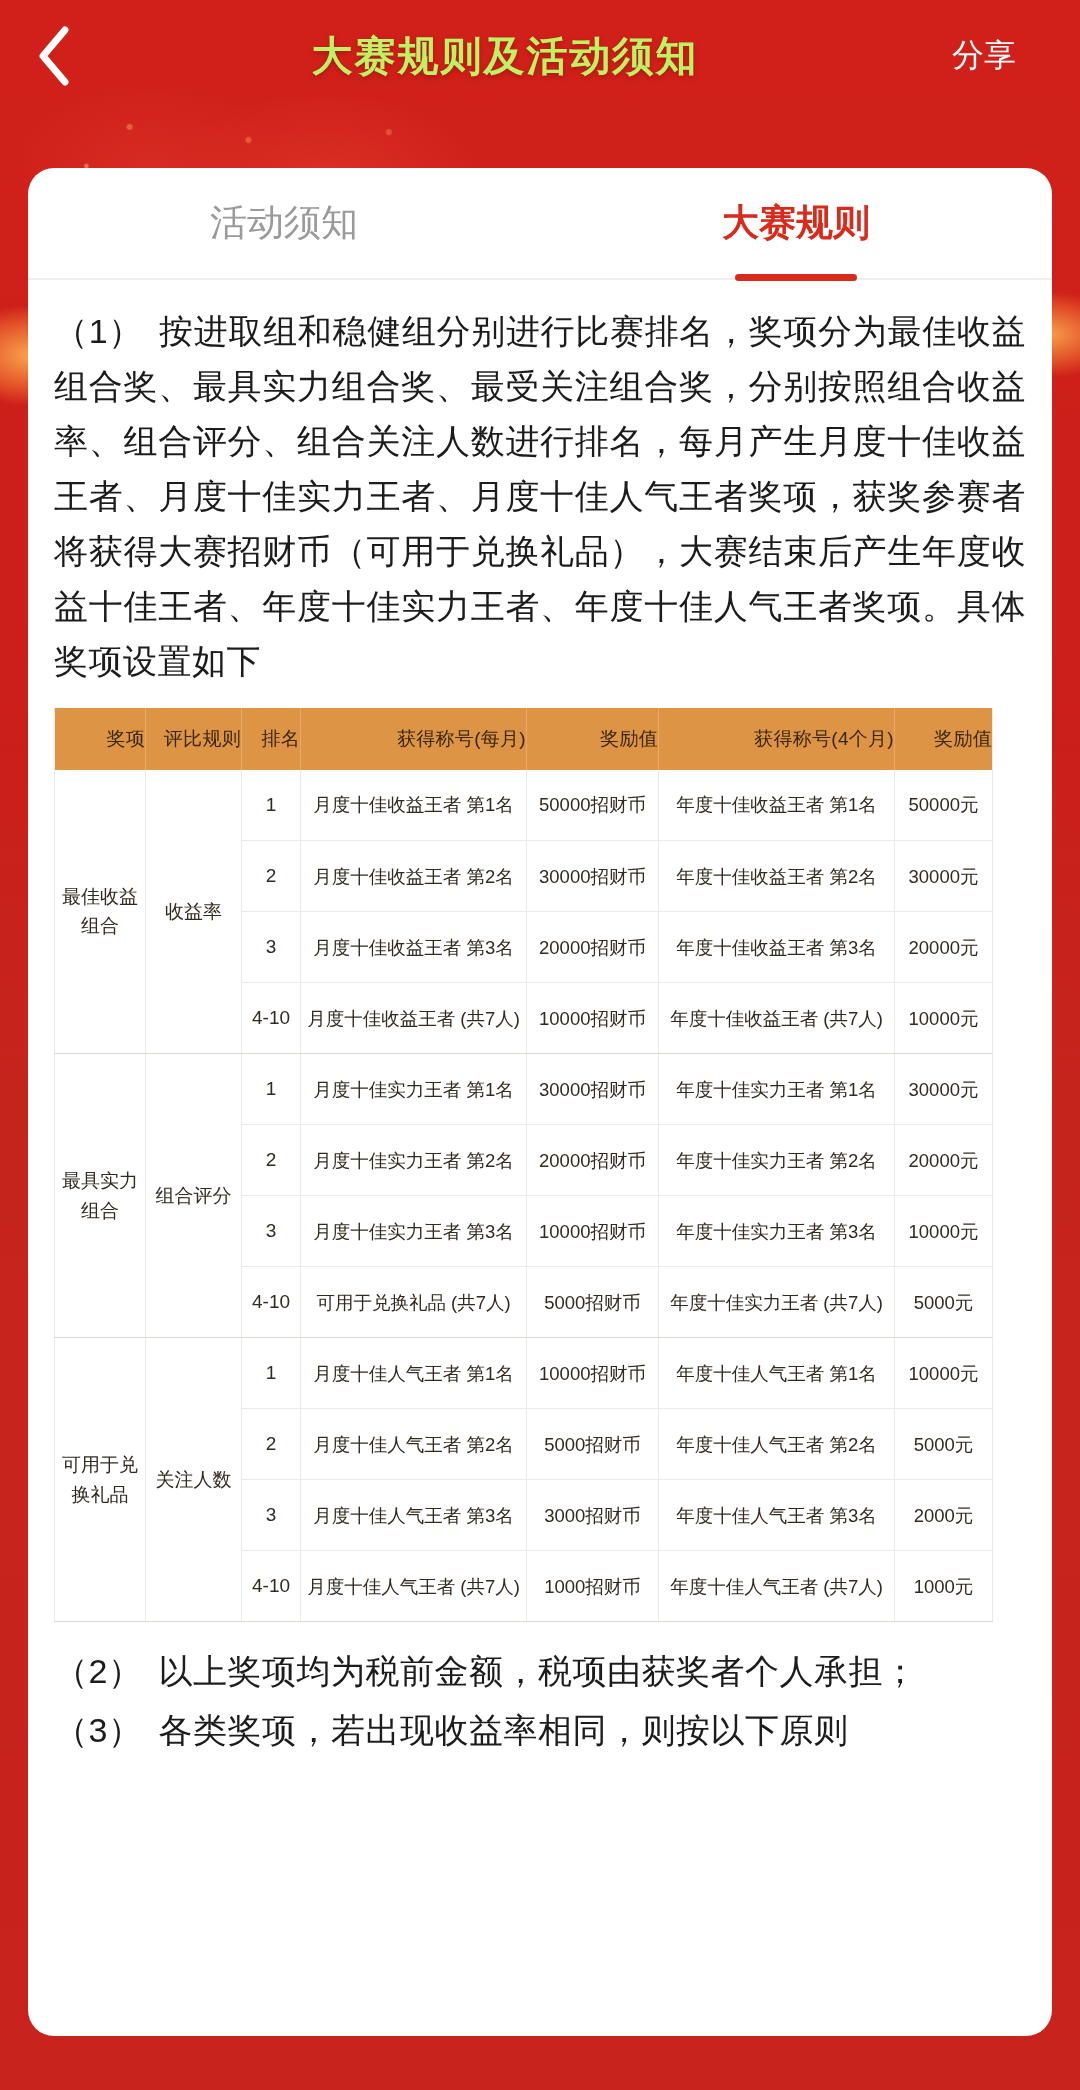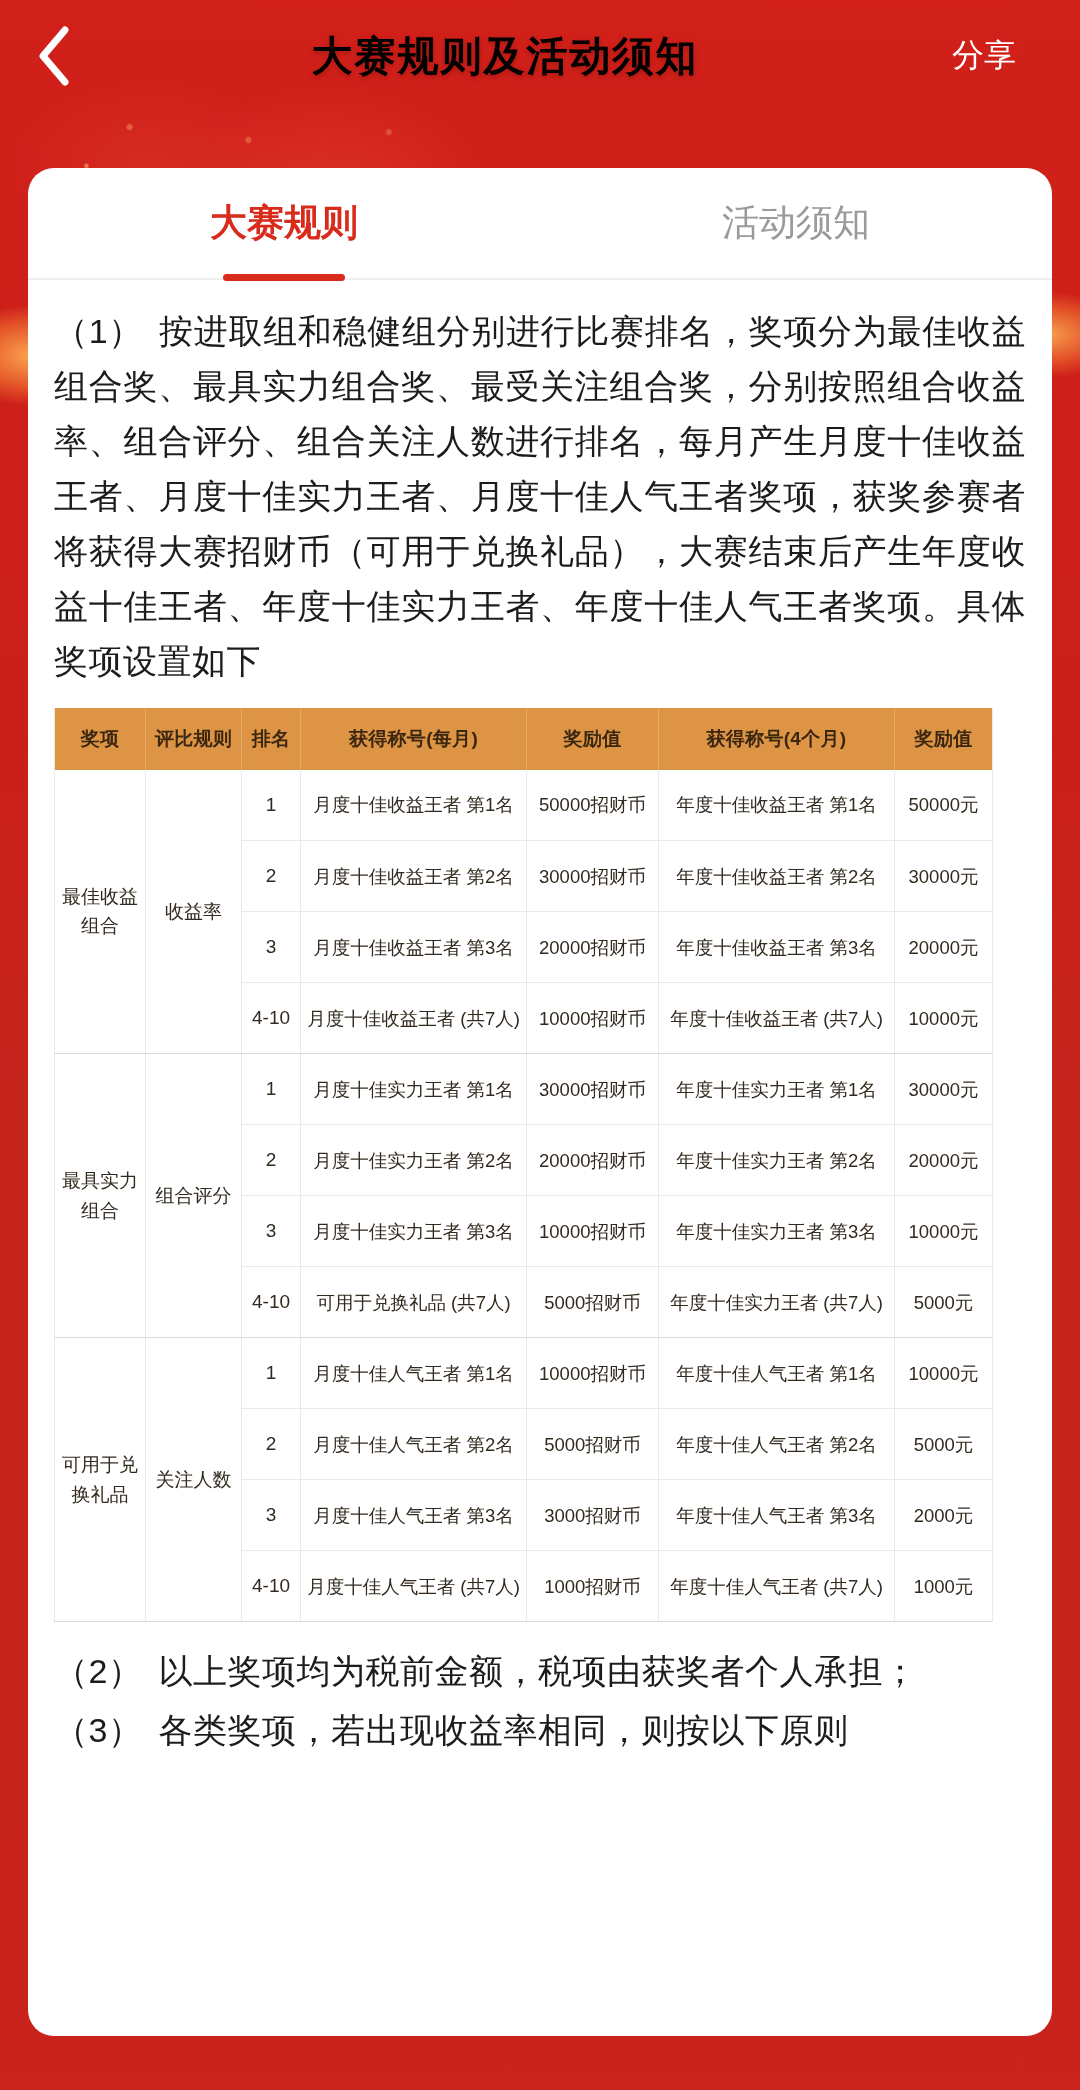--- a/index.html
+++ b/index.html
@@ -53,21 +53,21 @@
     display: flex; align-items: center;
   }
   #back-btn {
     width: 110px; height: 112px;
     display: flex; align-items: center; justify-content: center;
     cursor: pointer;
   }
   #back-btn svg { display: block; }
   #nav-title {
     flex: 1; text-align: center;
-    color: #000000;
+    color: #bef264;
     font-size: 41px; font-weight: bold;
     letter-spacing: 2px;
     text-shadow: 0 2px 5px rgba(120,10,5,.45);
   }
   #share-btn {
     width: 180px; height: 112px;
     display: flex; align-items: center; justify-content: center;
     color: #ffffff; font-size: 32px; cursor: pointer;
     padding-right: 12px;
   }
@@ -123,25 +123,26 @@
     width: 938px;
     margin: 6px 0 4px 0;
     border-collapse: collapse;
     table-layout: fixed;
     font-size: 17px;
     color: #3a2f22;
   }
   #prize-table th {
     background: #dd9445;
     color: #3b2710;
-    font-weight: bold;
+    font-weight: normal;
     height: 62px;
     font-size: 19px;
     border-right: 1px solid #e8ab67;
     letter-spacing: .3px;
+    text-align: right;
   }
   #prize-table th:last-child { border-right: none; }
   #prize-table td {
     height: 71px;
     text-align: center;
     border-bottom: 1px solid #eceae6;
     border-right: 1px solid #eceae6;
     font-size: 18.5px;
     white-space: nowrap;
     color: #332a1f;
@@ -175,26 +176,26 @@
       </svg>
     </span>
   </div>
   <div id="nav-title">大赛规则及活动须知</div>
   <div id="share-btn">分享</div>
 </div>
 
 <div id="card">
 
   <div id="tabs">
+    <div class="tab inactive">
+      <span>活动须知</span>
+    </div>
     <div class="tab active">
       <span>大赛规则</span>
       <span class="underline"></span>
-    </div>
-    <div class="tab inactive">
-      <span>活动须知</span>
     </div>
   </div>
 
   <div id="content">
 
     <p class="para" id="para-1"><span class="idx">（1）</span>&nbsp;<span>按进取组和稳健组分别进行比赛排名，奖项分为最佳收益组合奖、最具实力组合奖、最受关注组合奖，分别按照组合收益率、组合评分、组合关注人数进行排名，每月产生月度十佳收益王者、月度十佳实力王者、月度十佳人气王者奖项，获奖参赛者将获得大赛招财币（可用于兑换礼品），大赛结束后产生年度收益十佳王者、年度十佳实力王者、年度十佳人气王者奖项。具体奖项设置如下</span></p>
 
     <table id="prize-table">
       <colgroup>
         <col class="c1">

